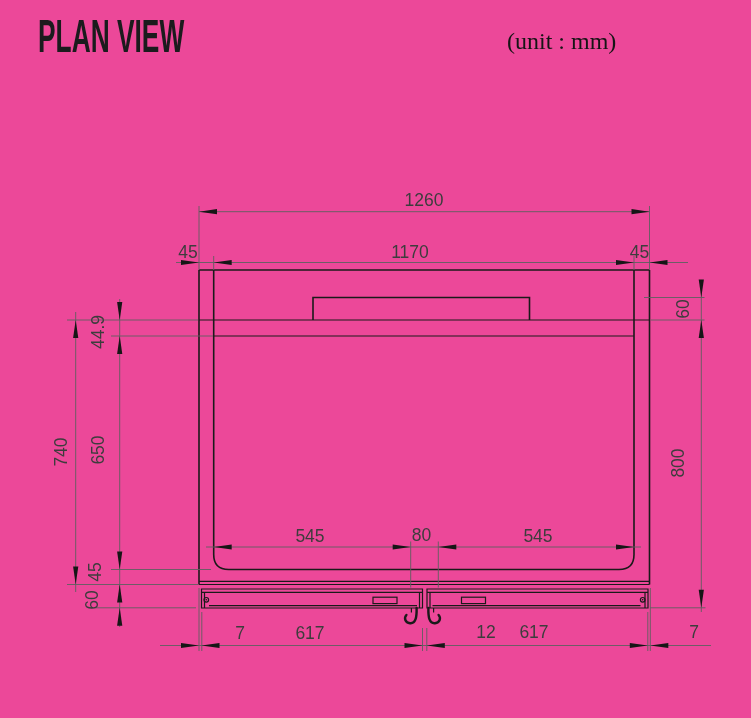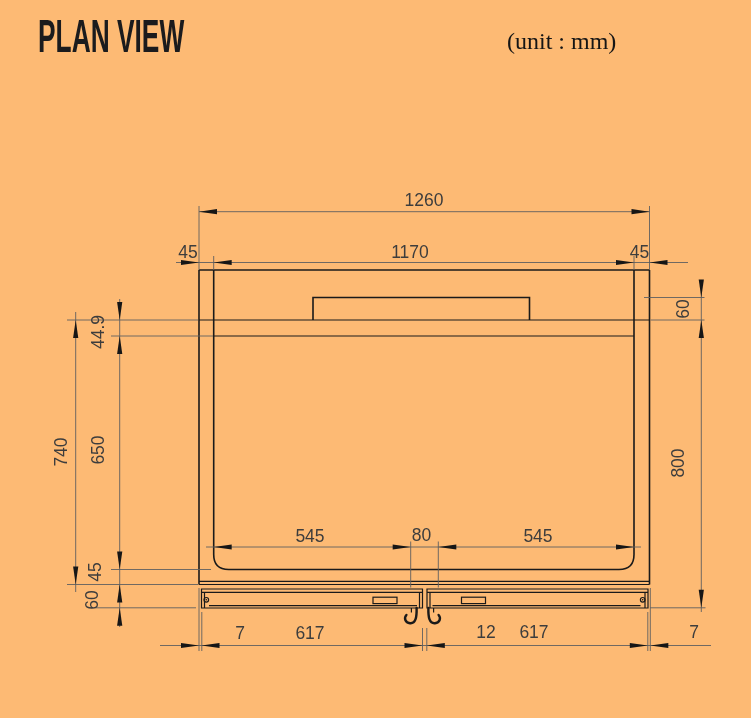--- a/index.html
+++ b/index.html
@@ -1,16 +1,16 @@
 <!DOCTYPE html>
 <html><head>
 <meta charset="utf-8">
 <style>
   html,body{margin:0;padding:0;background:#fff;}
-  #canvas{position:relative;width:751px;height:718px;background:#fdba74;overflow:hidden;
+  #canvas{position:relative;width:751px;height:718px;background:#ec4899;overflow:hidden;
           font-family:"Liberation Sans",sans-serif;}
   #title{position:absolute;left:38px;top:12px;font-weight:bold;font-size:47px;line-height:1;
          color:#1b1b1d;transform:scaleX(0.56);transform-origin:left top;white-space:nowrap;}
   #unit{position:absolute;left:507px;top:28px;font-family:"Liberation Serif",serif;
         font-size:24px;color:#151515;white-space:nowrap;text-align:right;}
   svg{position:absolute;left:0;top:0;}
   .outline{stroke:#1a1a1a;stroke-width:1.6;fill:none;}
   .thin{stroke:#1a1a1a;stroke-width:1.2;fill:none;}
   .dim{stroke:#606060;stroke-width:0.9;fill:none;}
   .arrow{fill:#161616;stroke:none;}

